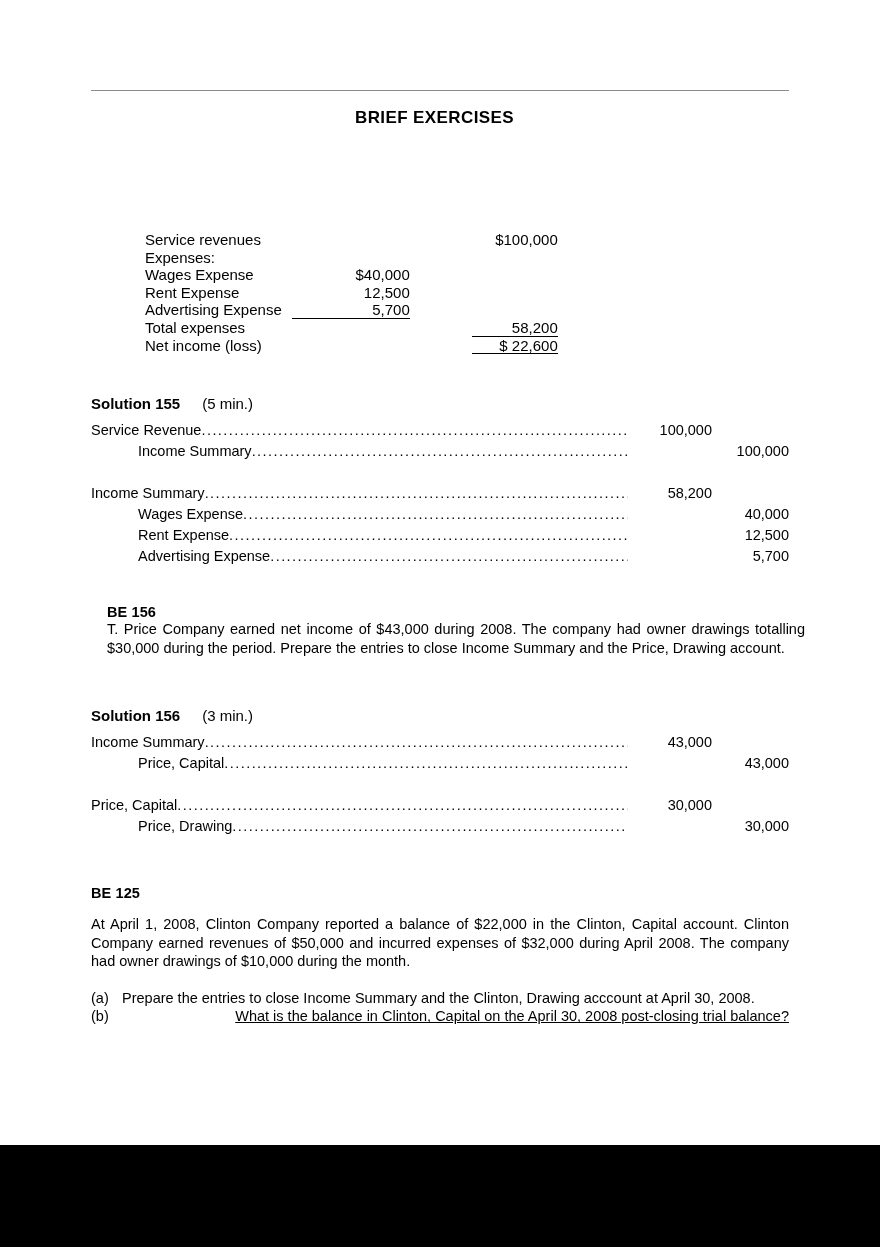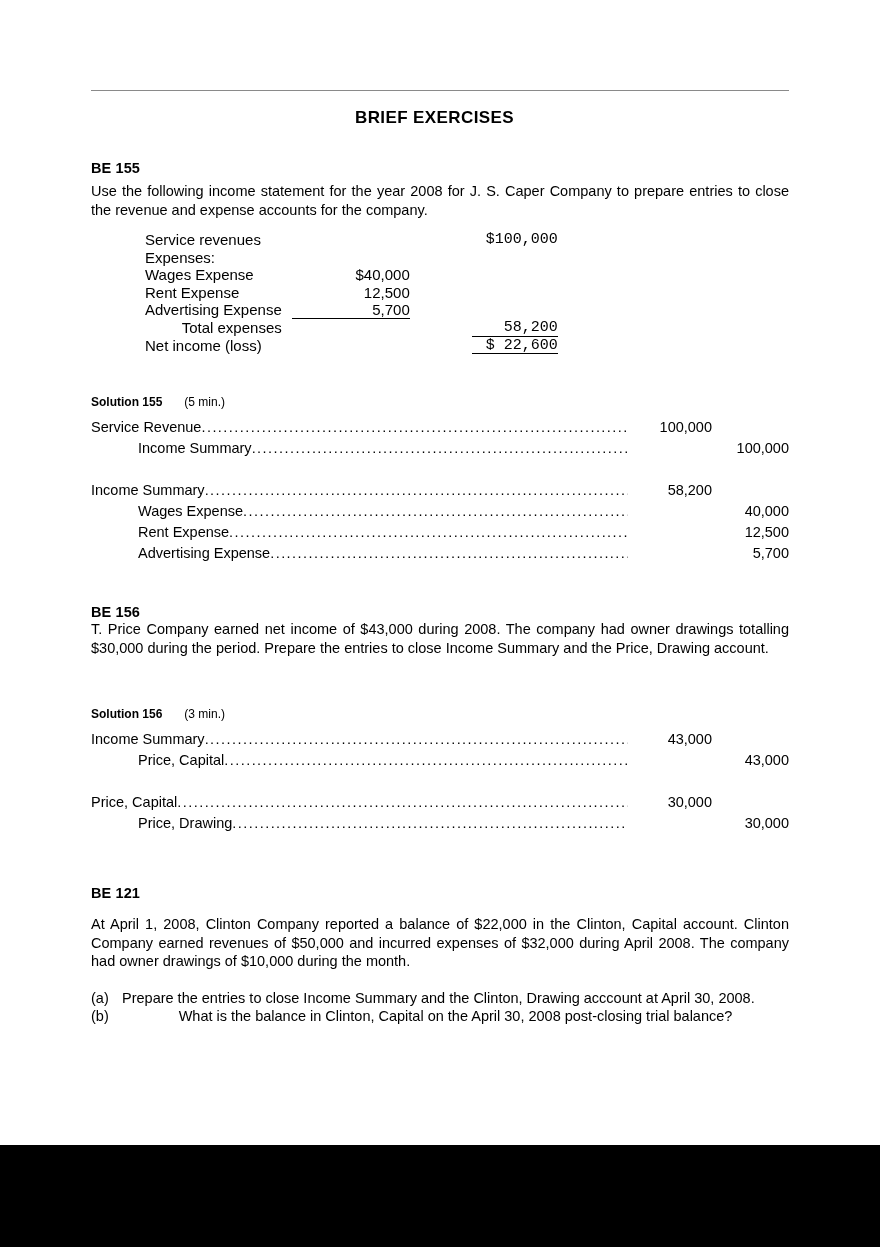--- a/index.html
+++ b/index.html
@@ -54,21 +54,21 @@
   }
 
   
   .be-head {
     font-size: 14.5px;
     font-weight: bold;
     letter-spacing: 0.1px;
   }
 
   .sol-head {
-    font-size: 12px;
+    font-size: 15px;
     font-weight: bold;
   }
   .sol-head .mins {
     font-weight: normal;
     display: inline-block;
     margin-left: 22px;
   }
 
   .body-text {
     font-size: 14.5px;
@@ -89,25 +89,25 @@
     vertical-align: bottom;
     white-space: nowrap;
   }
   .stmt td.label { padding-right: 10px; }
   .stmt td.amt {
     text-align: right;
     font-variant-numeric: tabular-nums;
   }
   .stmt td.col1 { width: 118px; }
   .stmt td.gap  { width: 62px; }
-  .stmt td.col2 { width: 86px; font-family: Liberation Mono, monospace; }
+  .stmt td.col2 { width: 86px; }
 
   .ind0 { padding-left: 0; }
   .ind1 { padding-left: 27px; }
-  .ind2 { padding-left: 43px; text-align: right; }
+  .ind2 { padding-left: 43px; }
   .ruled-bot   { box-shadow: inset 0 -1px 0 0 #000; }
 
   
   .je {
     font-size: 14.5px;
     line-height: 21px;
   }
   .je-row {
     display: flex;
     align-items: flex-start;
@@ -145,45 +145,41 @@
     align-items: flex-start;
   }
   .lettered .marker {
     flex: 0 0 31px;
   }
   .lettered .litext {
     flex: 1 1 auto;
     text-align: justify;
     text-justify: inter-word;
   }
-  .lettered .litext.nojust { text-align: center; }
+  .lettered .litext.nojust { text-align: right; text-decoration: underline; }
 
   
   .black-band {
     position: absolute;
     left: 0;
     top: 1145px;
     width: 880px;
     height: 102px;
     background: #000000;
   }
 </style>
 </head>
 <body>
 
 <div class="page">
 
   <div class="top-rule"></div>
 
   <div class="doc-title">BRIEF EXERCISES</div>
 
-  <div class="content" style="top:160px;">
-    <div class="be-head">BE 155</div>
-    <div class="body-text" style="margin-top:6px;">Use the following income statement for the year 2008 for J. S. Caper Company to prepare entries to close the revenue and expense accounts for the company.</div>
-  </div>
 
   <div class="content" style="top:231px;">
     <table class="stmt">
       <tbody>
           <tr>
             <td class="label ind0">Service revenues</td>
             <td class="amt col1"></td>
             <td class="gap"></td>
             <td class="amt col2">$100,000</td>
           </tr>
@@ -265,21 +261,21 @@
         </div>
         <div class="je-row credit">
           <span class="je-acct">Advertising Expense</span>
           <span class="je-leader">................................................................................................................................................................</span>
           <span class="je-dr"></span>
           <span class="je-cr">5,700</span>
         </div>
       </div>
   </div>
 
-  <div class="content" style="top:604px;">
+  <div class="content" style="top:604px;margin-left:16px;">
     <div class="be-head">BE 156</div>
     <div class="body-text">T. Price Company earned net income of $43,000 during 2008. The company had owner drawings totalling $30,000 during the period.  Prepare the entries to close Income Summary and the Price, Drawing account.</div>
   </div>
 
   <div class="content" style="top:707px;">
     <div class="sol-head">
       <span>Solution 156</span><span class="mins">(3 min.)</span>
     </div>
     <div class="je" style="margin-top:8px;">
         <div class="je-row">
@@ -304,21 +300,21 @@
         <div class="je-row credit">
           <span class="je-acct">Price, Drawing </span>
           <span class="je-leader">................................................................................................................................................................</span>
           <span class="je-dr"></span>
           <span class="je-cr">30,000</span>
         </div>
       </div>
   </div>
 
   <div class="content" style="top:885px;">
-    <div class="be-head">BE 121</div>
+    <div class="be-head">BE 125</div>
     <div class="body-text" style="margin-top:14px;">At April 1, 2008, Clinton Company reported a balance of $22,000 in the Clinton, Capital account. Clinton Company earned revenues of $50,000 and incurred expenses of $32,000 during April 2008. The company had owner drawings of $10,000 during the month.</div>
     <div class="lettered" style="margin-top:18px;">
         <div class="li">
           <span class="marker">(a)</span>
           <span class="litext">Prepare the entries to close Income Summary and  the Clinton, Drawing acccount at April 30, 2008.</span>
         </div>
         <div class="li">
           <span class="marker">(b)</span>
           <span class="litext nojust">What is the balance in Clinton, Capital on the April 30, 2008 post-closing trial balance?</span>
         </div>

